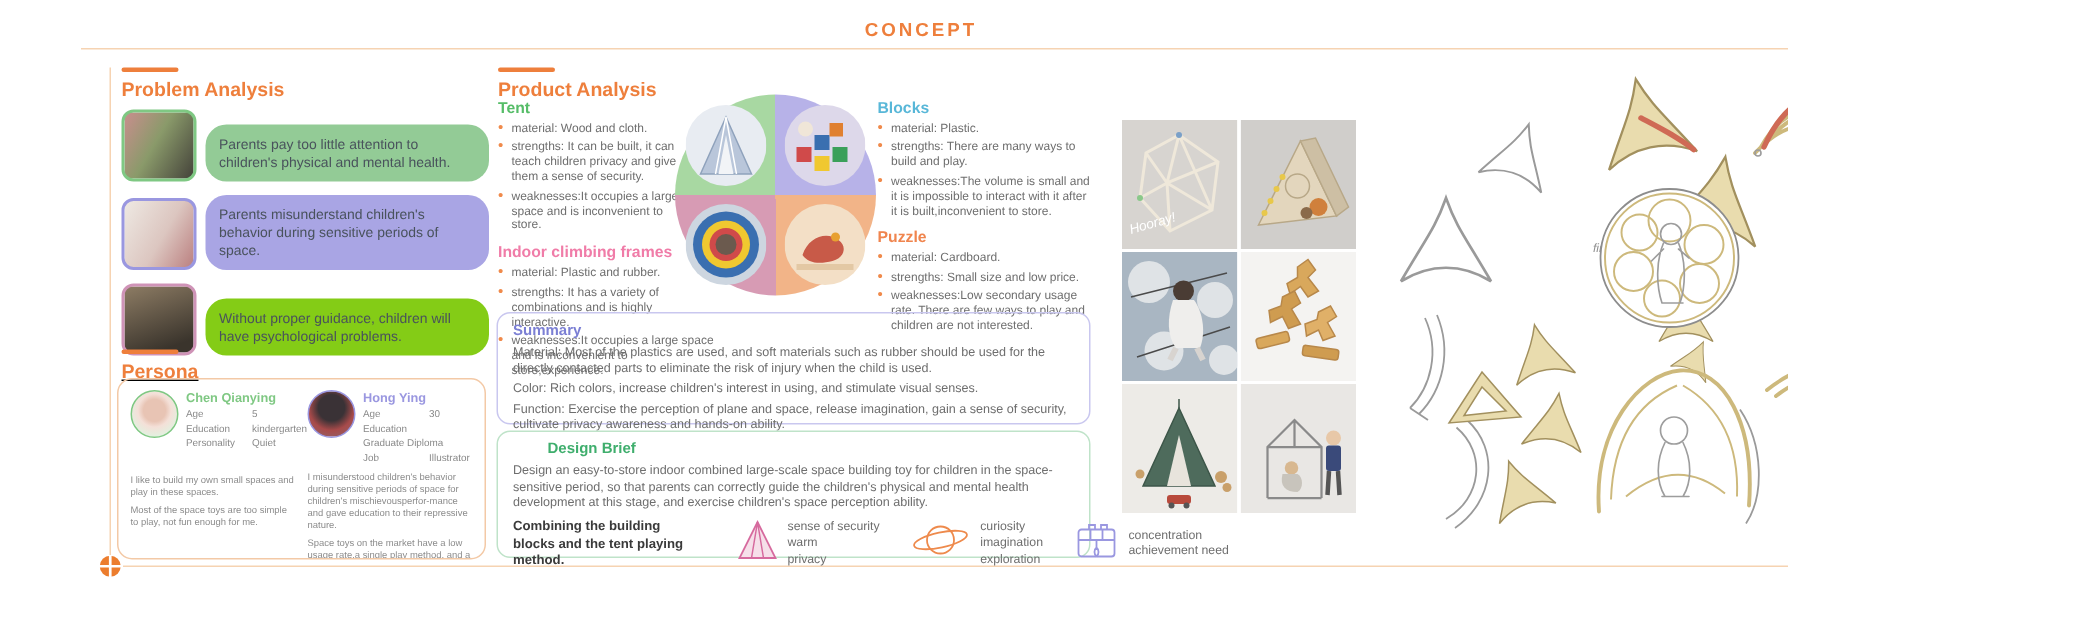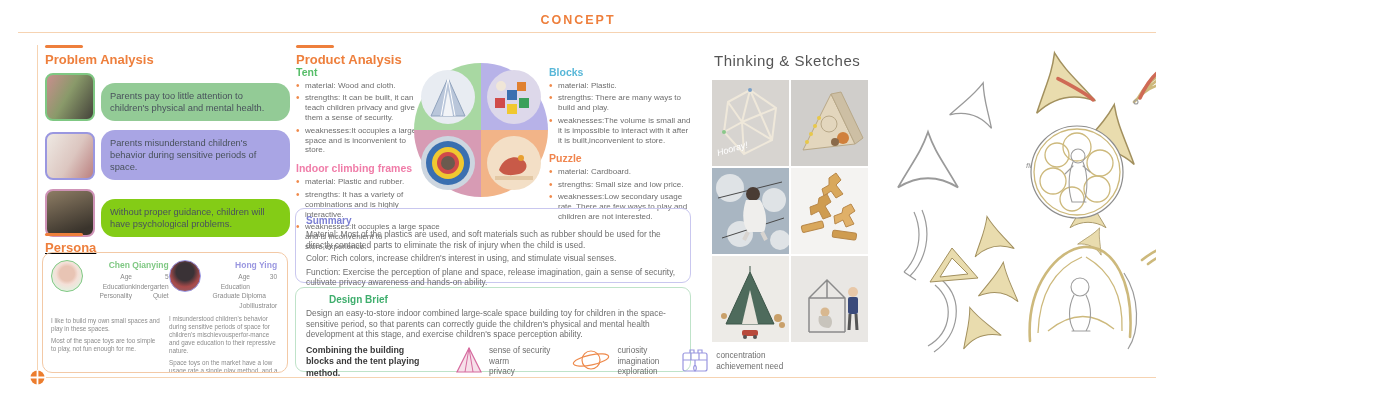--- a/index.html
+++ b/index.html
@@ -1,18 +1,18 @@
 <!DOCTYPE html>
 <html><head>
 <meta charset="utf-8">
 <style>
   html,body{margin:0;padding:0;background:#fff;}
   #canvas{
     position:relative;width:1156px;height:415px;background:#ffffff;
-    font-family:"Liberation Sans",sans-serif;overflow:hidden;
+    font-family:"Liberation Sans",sans-serif;overflow:hidden;margin-left:36px;
   }
   
   .frame-line{position:absolute;background:#f6d3b2;}
   .corner-icon{position:absolute;width:15px;height:15px;}
   
   .sec-head{margin:0 0 6px 0;}
   .sec-bar{width:38px;height:3px;background:#ee7f3c;border-radius:2px;margin-bottom:4px;}
   .sec-title{font-size:13px;font-weight:bold;color:#ee7f3c;}
   
   #left-col{position:absolute;left:45px;top:45px;width:245px;}
@@ -26,21 +26,21 @@
   .prob-bubble.b2{background:#a9a5e4;}
   .prob-bubble.b3{background:#84cc16;}
   
   #persona-head{position:absolute;left:45px;top:233px;text-decoration:underline;}
   #persona-box{
     position:absolute;left:42px;top:252px;width:246px;height:121px;
     border:1px solid #f3c9a6;border-radius:10px;padding:7px 8px;box-sizing:border-box;
     display:flex;gap:8px;overflow:hidden;
   }
   .persona-col{flex:1;min-width:0;}
-  .persona-top{display:flex;gap:5px;margin-bottom:5px;text-align:right;}
+  .persona-top{display:flex;gap:5px;margin-bottom:5px;}
   .avatar{width:30px;height:30px;border-radius:50%;border:1.5px solid;flex:0 0 auto;}
   .avatar.a1{border-color:#7fc883;background:radial-gradient(circle at 50% 42%,#e8c4b4 0 32%,#f4e0d8 48%,#e3f0e0 75%);}
   .avatar.a2{border-color:#9a97e0;background:radial-gradient(circle at 50% 36%,#3a3236 0 36%,#a84a4a 62%,#8a6a72 100%);}
   .persona-name{font-size:8.5px;font-weight:bold;margin-bottom:2px;}
   .persona-name.n1{color:#7fc883;}
   .persona-name.n2{color:#9a97e0;}
   .p-row{display:flex;font-size:6.6px;color:#8a8a8a;line-height:1.45;}
   .p-row .lab{width:44px;flex:0 0 auto;}
   .p-row .val{flex:1;}
   .quote{font-size:6.3px;line-height:1.28;color:#8c8c8c;margin:0 0 4px 0;}
@@ -319,21 +319,20 @@
             </svg>
         </span>
         <div class="goal-lines">
           <div>concentration</div>
           <div>achievement need</div>
         </div>
       </div>
     </div>
   </div>
 
-  <div id="ts-title">Thinking &amp; Sketches</div>
 
   <div id="photo-grid">
     <div class="photo">
       <svg width="77" height="86" viewBox="0 0 77 86">
           <rect width="77" height="86" fill="#d7d4d0"></rect>
           <path d="M38,10 L64,28 L60,60 L32,74 L12,52 L16,22 Z M38,10 L30,42 L12,52 M30,42 L32,74 M30,42 L60,60 M38,10 L60,60 M16,22 L30,42 L64,28" fill="none" stroke="#efe8da" stroke-width="2"></path>
           <circle cx="38" cy="10" r="2" fill="#7aa0c8"></circle>
           <circle cx="12" cy="52" r="2" fill="#8ac88a"></circle>
           <text x="6" y="76" fill="#fff" font-size="9" font-style="italic" transform="rotate(-16 6 76)">Hooray!</text>
         </svg>

